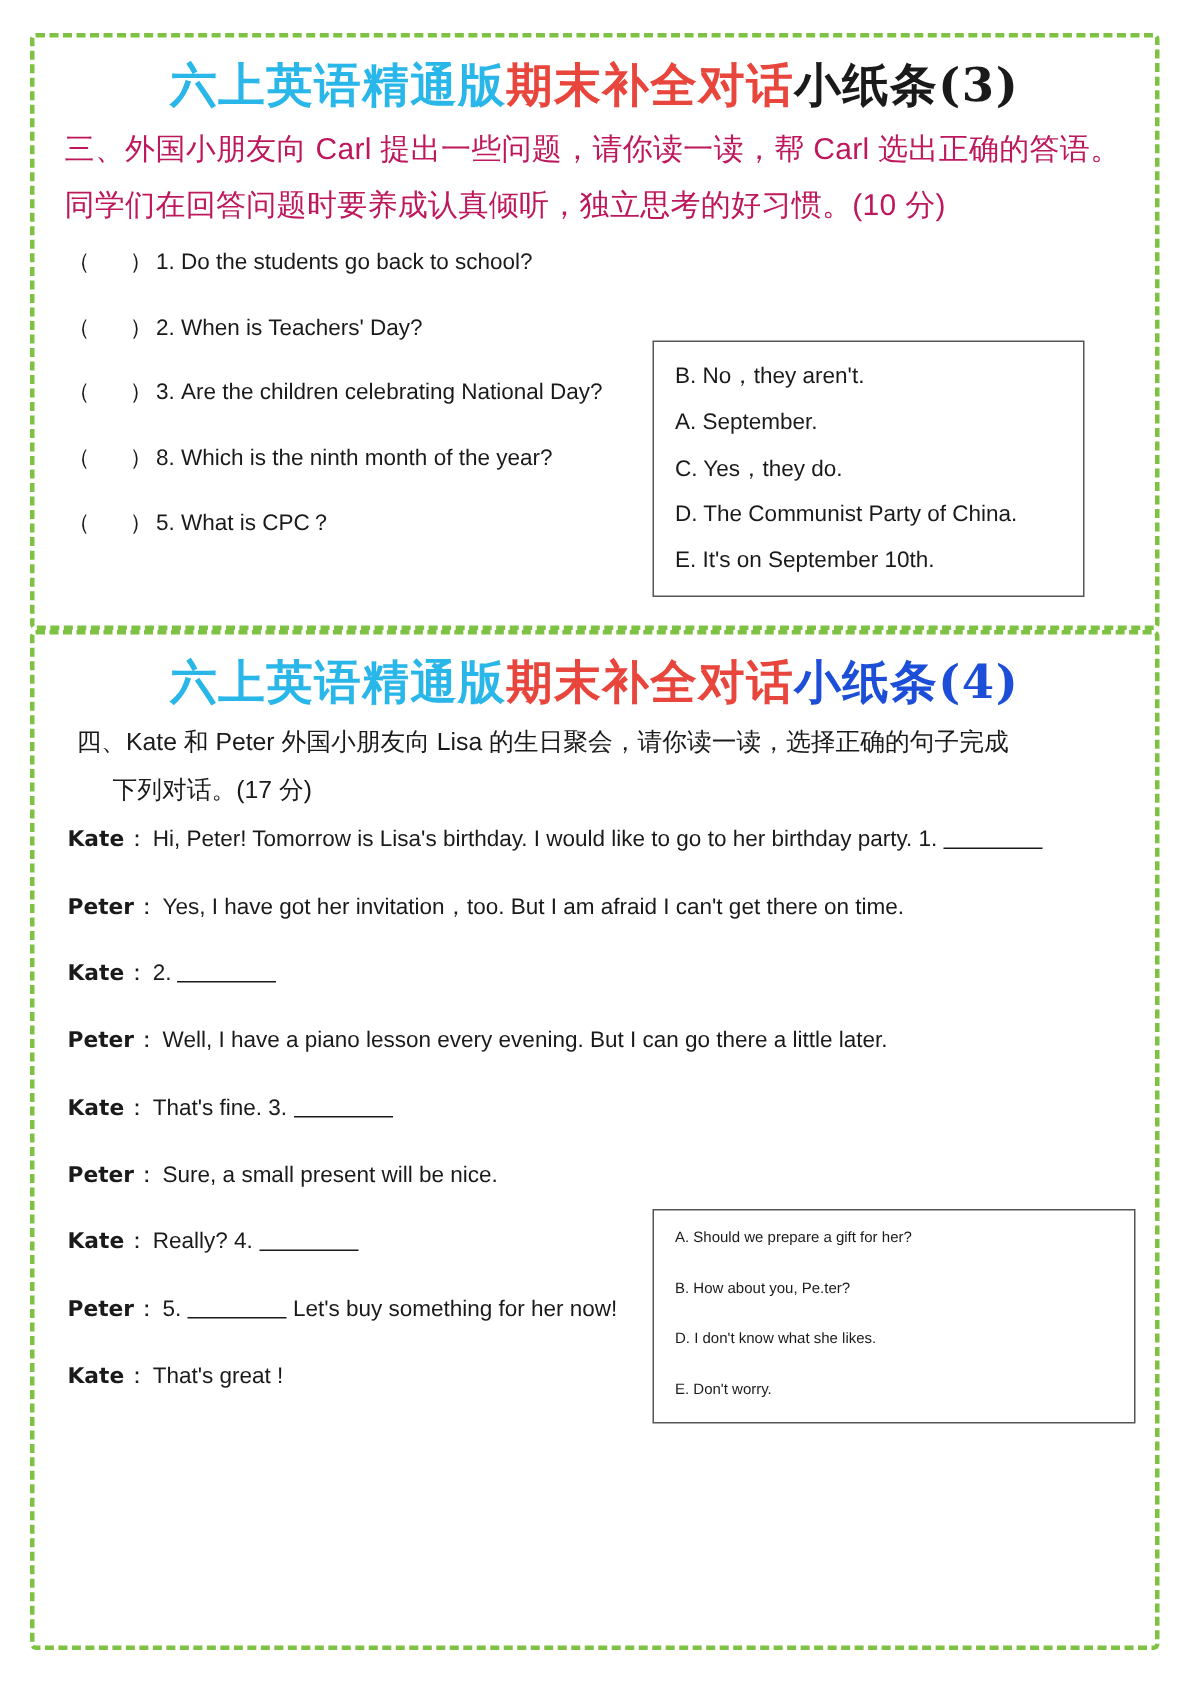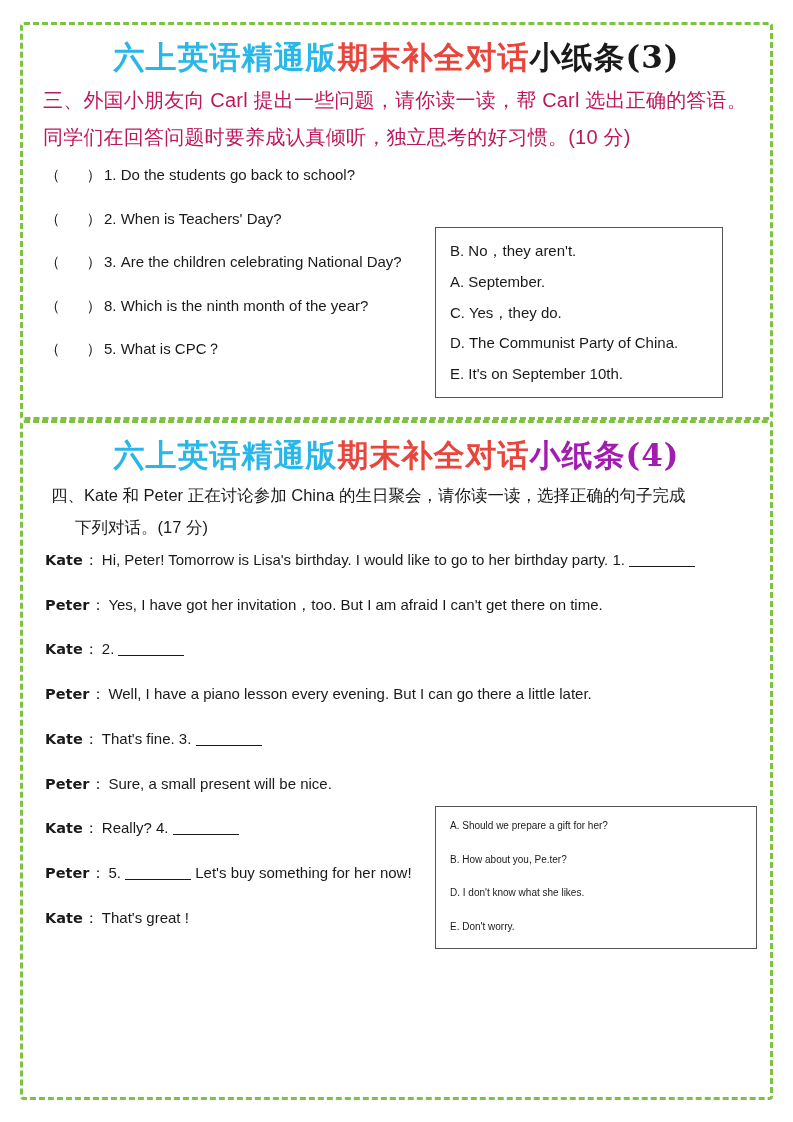--- a/index.html
+++ b/index.html
@@ -39,21 +39,21 @@
     font-family: "DejaVu Serif", serif;
     font-weight: bold;
     font-size: 31px;
     letter-spacing: 1px;
     line-height: 1.2;
     white-space: nowrap;
     margin-bottom: 6px;
   }
   .t-blue { color: #29b6e8; }
   .t-red { color: #e8453c; }
-  .t-orange { color: #a21caf; }
+  .t-orange { color: #1d4ed8; }
   .t-black { color: #1a1a1a; }
 
   .prompt {
     font-size: 20px;
     line-height: 1.85;
     color: #be185d;
     margin: 4px 2px 8px 2px;
     letter-spacing: 0.2px;
   }
   .prompt-2 {
@@ -166,21 +166,21 @@
       <div class="opt">E. It's on September 10th.</div>
     </div>
   </div>
 
   <div class="card second">
     <div class="title">
       <span class="t-blue">六上英语精通版</span><span class="t-red">期末补全对话</span><span class="t-orange">小纸条(4)</span>
     </div>
 
     <div class="prompt-2">
-      <span>四、Kate 和 Peter 正在讨论参加 China 的生日聚会，请你读一读，选择正确的句子完成</span>
+      <span>四、Kate 和 Peter 外国小朋友向 Lisa 的生日聚会，请你读一读，选择正确的句子完成</span>
       <span class="cont">下列对话。(17 分)</span>
     </div>
 
     <div class="dialog">
       <div class="d-line"><span class="spk">Kate</span><span class="sep">：</span><span>Hi, Peter! Tomorrow is Lisa's birthday. I would like to go to her birthday party. 1.</span> <span class="blank"></span></div>
 
       <div class="d-line"><span class="spk">Peter</span><span class="sep">：</span><span>Yes, I have got her invitation，too. But I am afraid I can't get there on time.</span></div>
 
       <div class="d-line"><span class="spk">Kate</span><span class="sep">：</span><span>2.</span> <span class="blank"></span></div>
 

